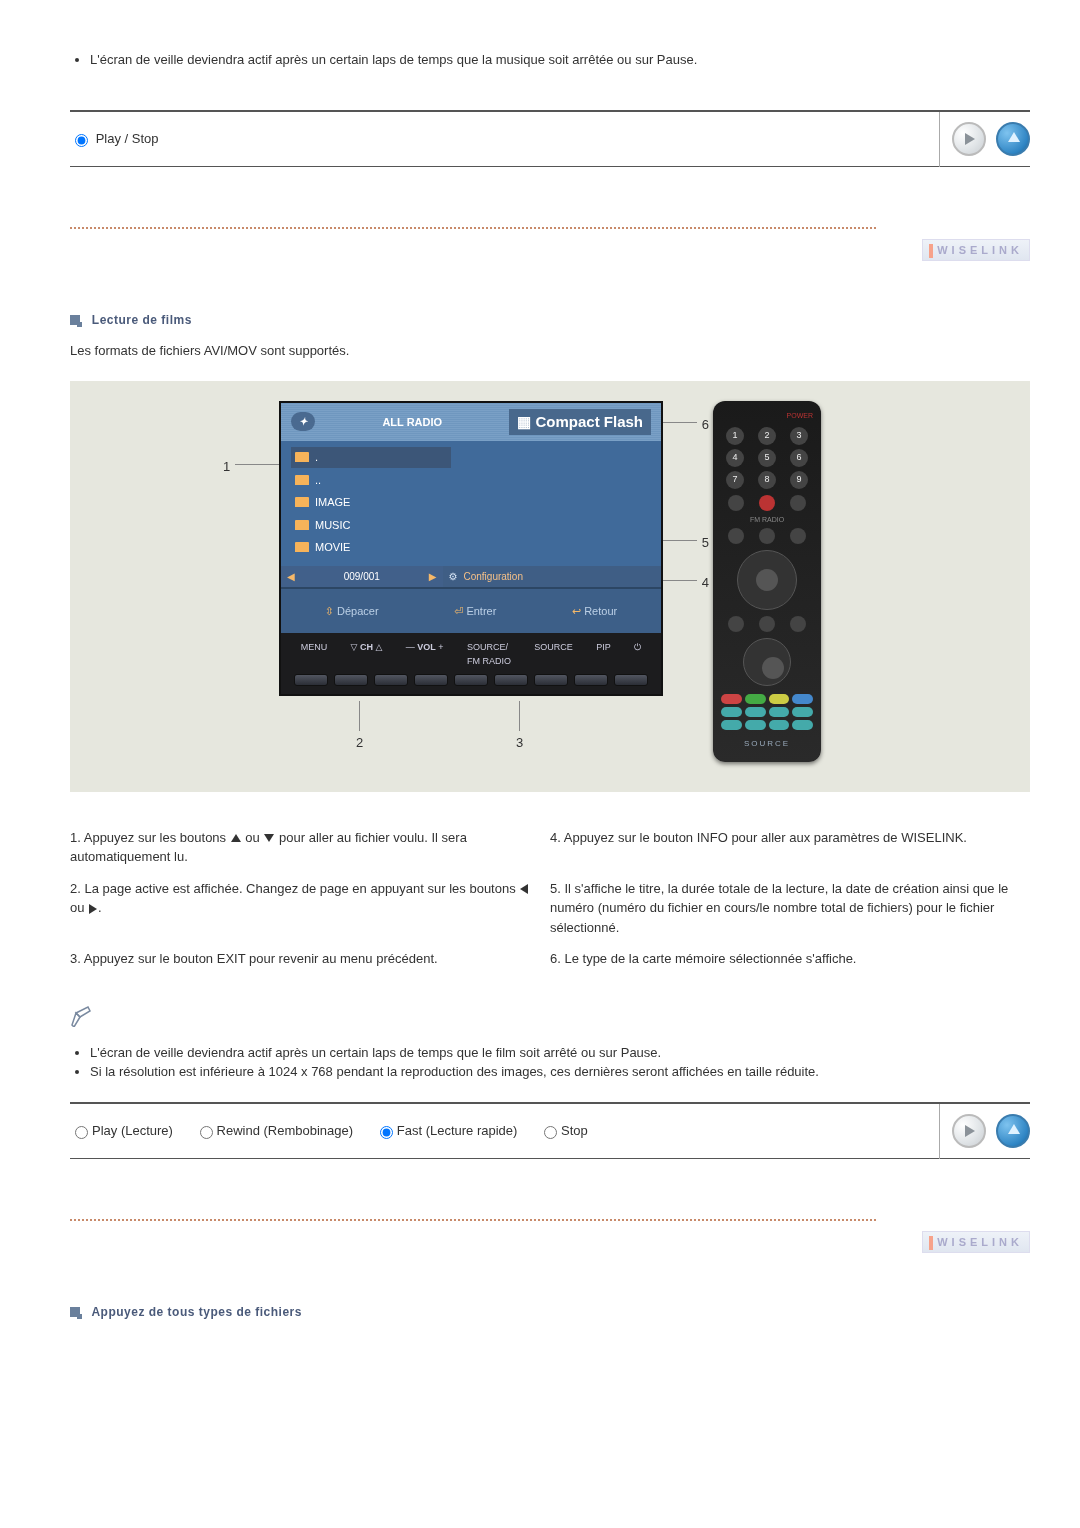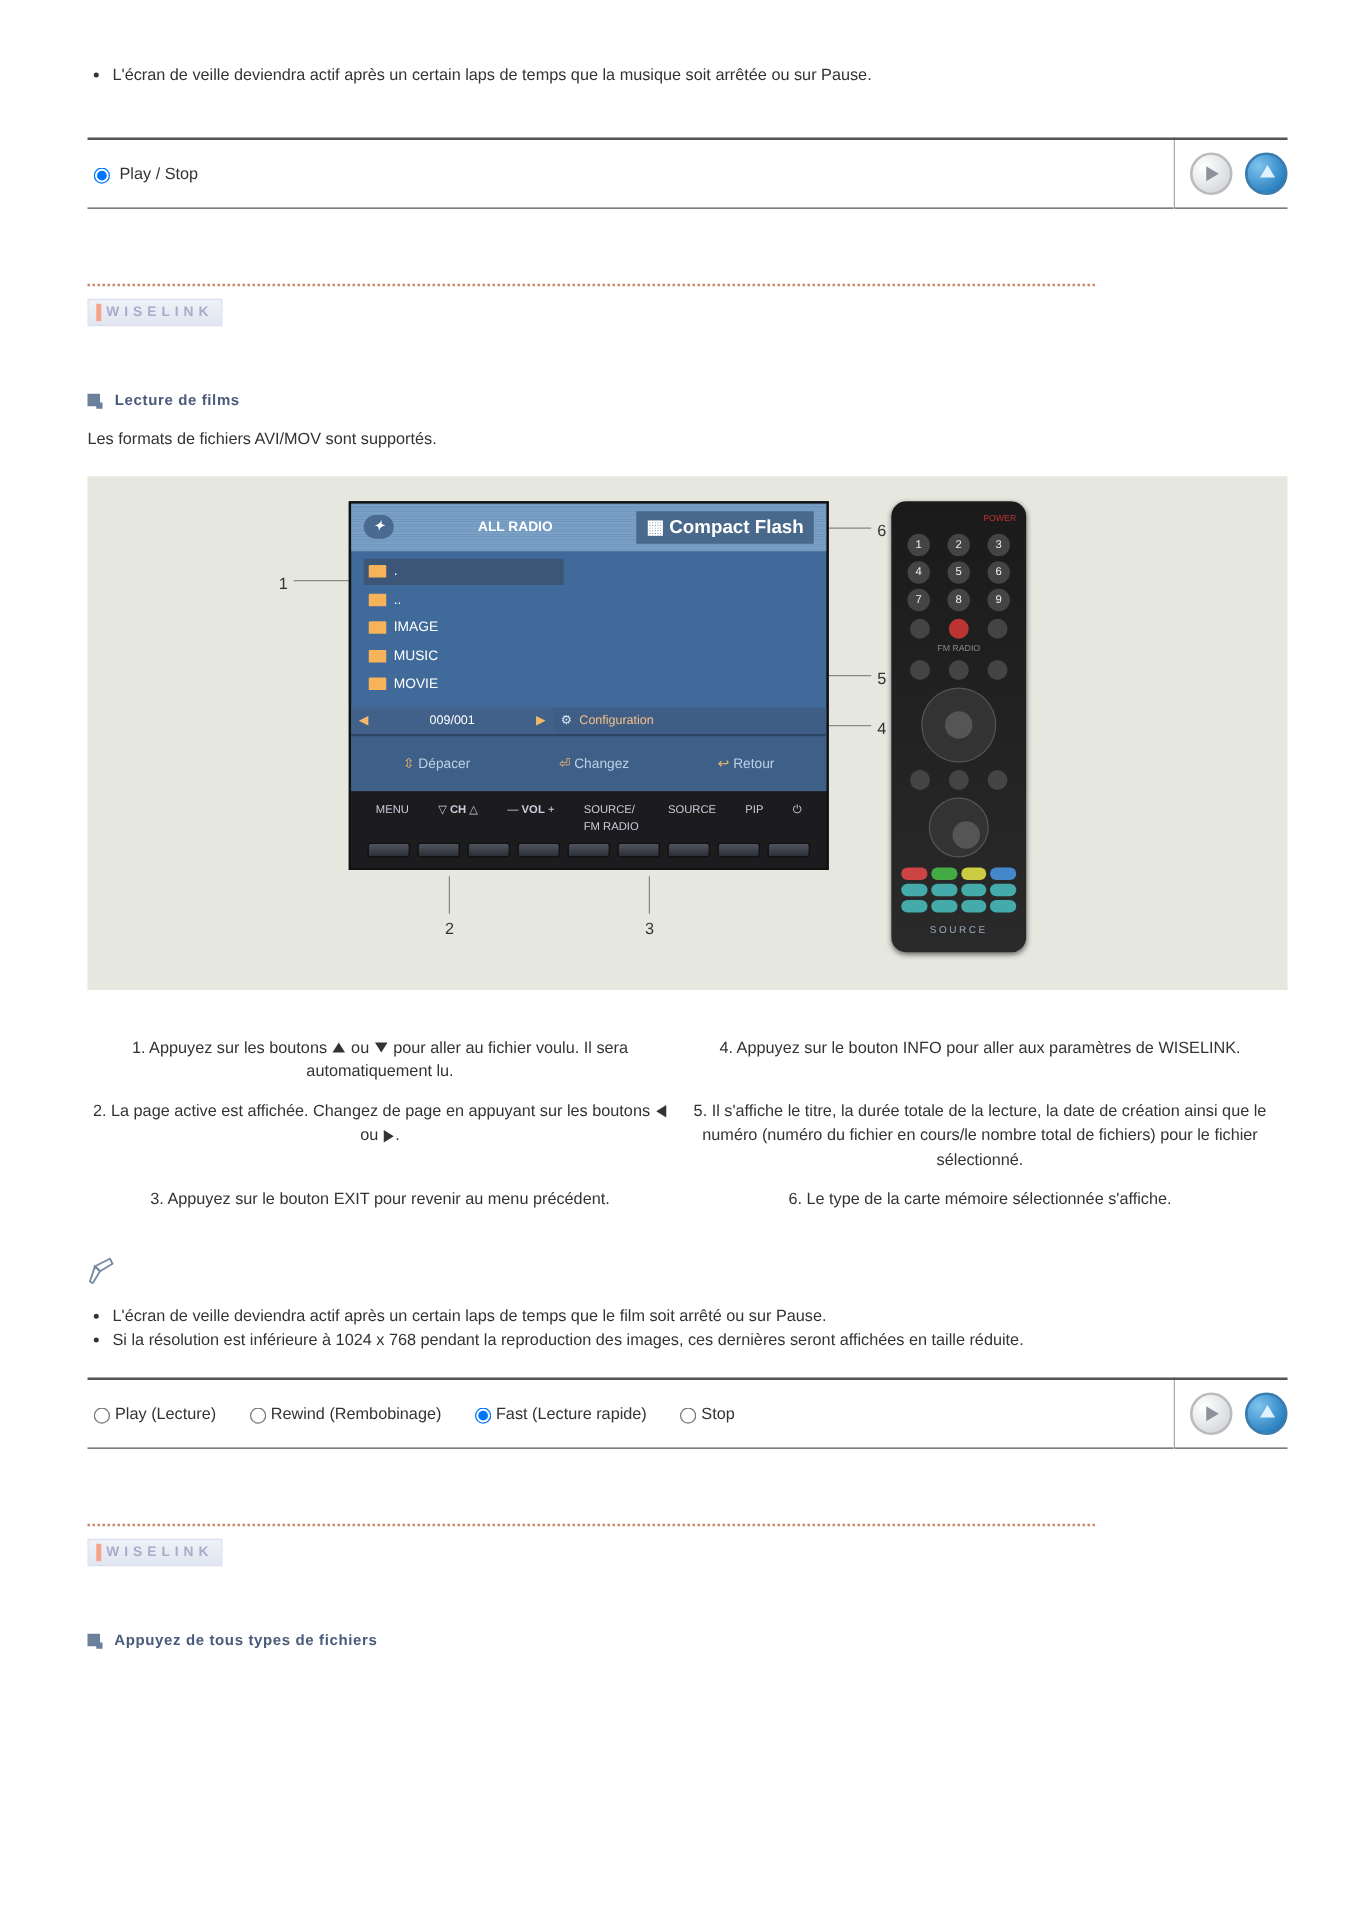--- a/index.html
+++ b/index.html
@@ -31,20 +31,21 @@
   td.btns { width: 90px; text-align: right; border-left: 1px solid #aaa; padding-left: 10px; }
   .radio-row label { margin-right: 18px; font-size: 13px; color: #333; }
   .radio-row input { vertical-align: middle; margin-right: 4px; }
   .dotline {
     border: none;
     border-top: 2px dotted #c88a6a;
     margin: 60px 0 10px 0;
     width: 84%;
   }
   .wiselink {
+    text-align: right;
     margin-bottom: 50px;
   }
   .wiselink span {
     display: inline-block;
     font-size: 11px;
     letter-spacing: 4px;
     font-weight: bold;
     color: #aac;
     background: linear-gradient(#eef2f8,#e0e6f0);
     padding: 2px 6px;
@@ -287,21 +288,20 @@
   table.instr {
     width: 100%;
     border-collapse: collapse;
     font-size: 13px;
     color:#333;
   }
   table.instr td {
     vertical-align: top;
     padding: 6px 12px 6px 0;
     width:50%;
-    text-align:center;
   }
   .tri-up, .tri-down, .tri-left, .tri-right {
     display:inline-block;
     width:0;height:0;
     vertical-align: middle;
     margin:0 1px;
   }
   .tri-up{ border-left:5px solid transparent;border-right:5px solid transparent;border-bottom:8px solid #333;}
   .tri-down{ border-left:5px solid transparent;border-right:5px solid transparent;border-top:8px solid #333;}
   .tri-left{ border-top:5px solid transparent;border-bottom:5px solid transparent;border-right:8px solid #333;}
@@ -435,21 +435,21 @@
           <div class="paging">
             <div class="pl">
                 <span class="arrow">◀</span>
                 <span>009/001</span>
                 <span class="arrow">▶</span>
               </div>
             <div class="pr"><span class="gear">⚙</span><span>Configuration</span></div>
           </div>
           <div class="tv-hint">
             <span><span class="ic">⇳</span><span>Dépacer</span></span>
-            <span><span class="ic">⏎</span><span>Changez</span></span>
+            <span><span class="ic">⏎</span><span>Entrer</span></span>
             <span><span class="ic">↩</span><span>Retour</span></span>
           </div>
         </div>
         <div class="tv-btns">
           <span>MENU</span>
           <span>▽ <b>CH</b> △</span>
           <span>— <b>VOL</b> +</span>
           <span style="white-space:pre-line">SOURCE/
 FM RADIO</span>
           <span>SOURCE</span>

